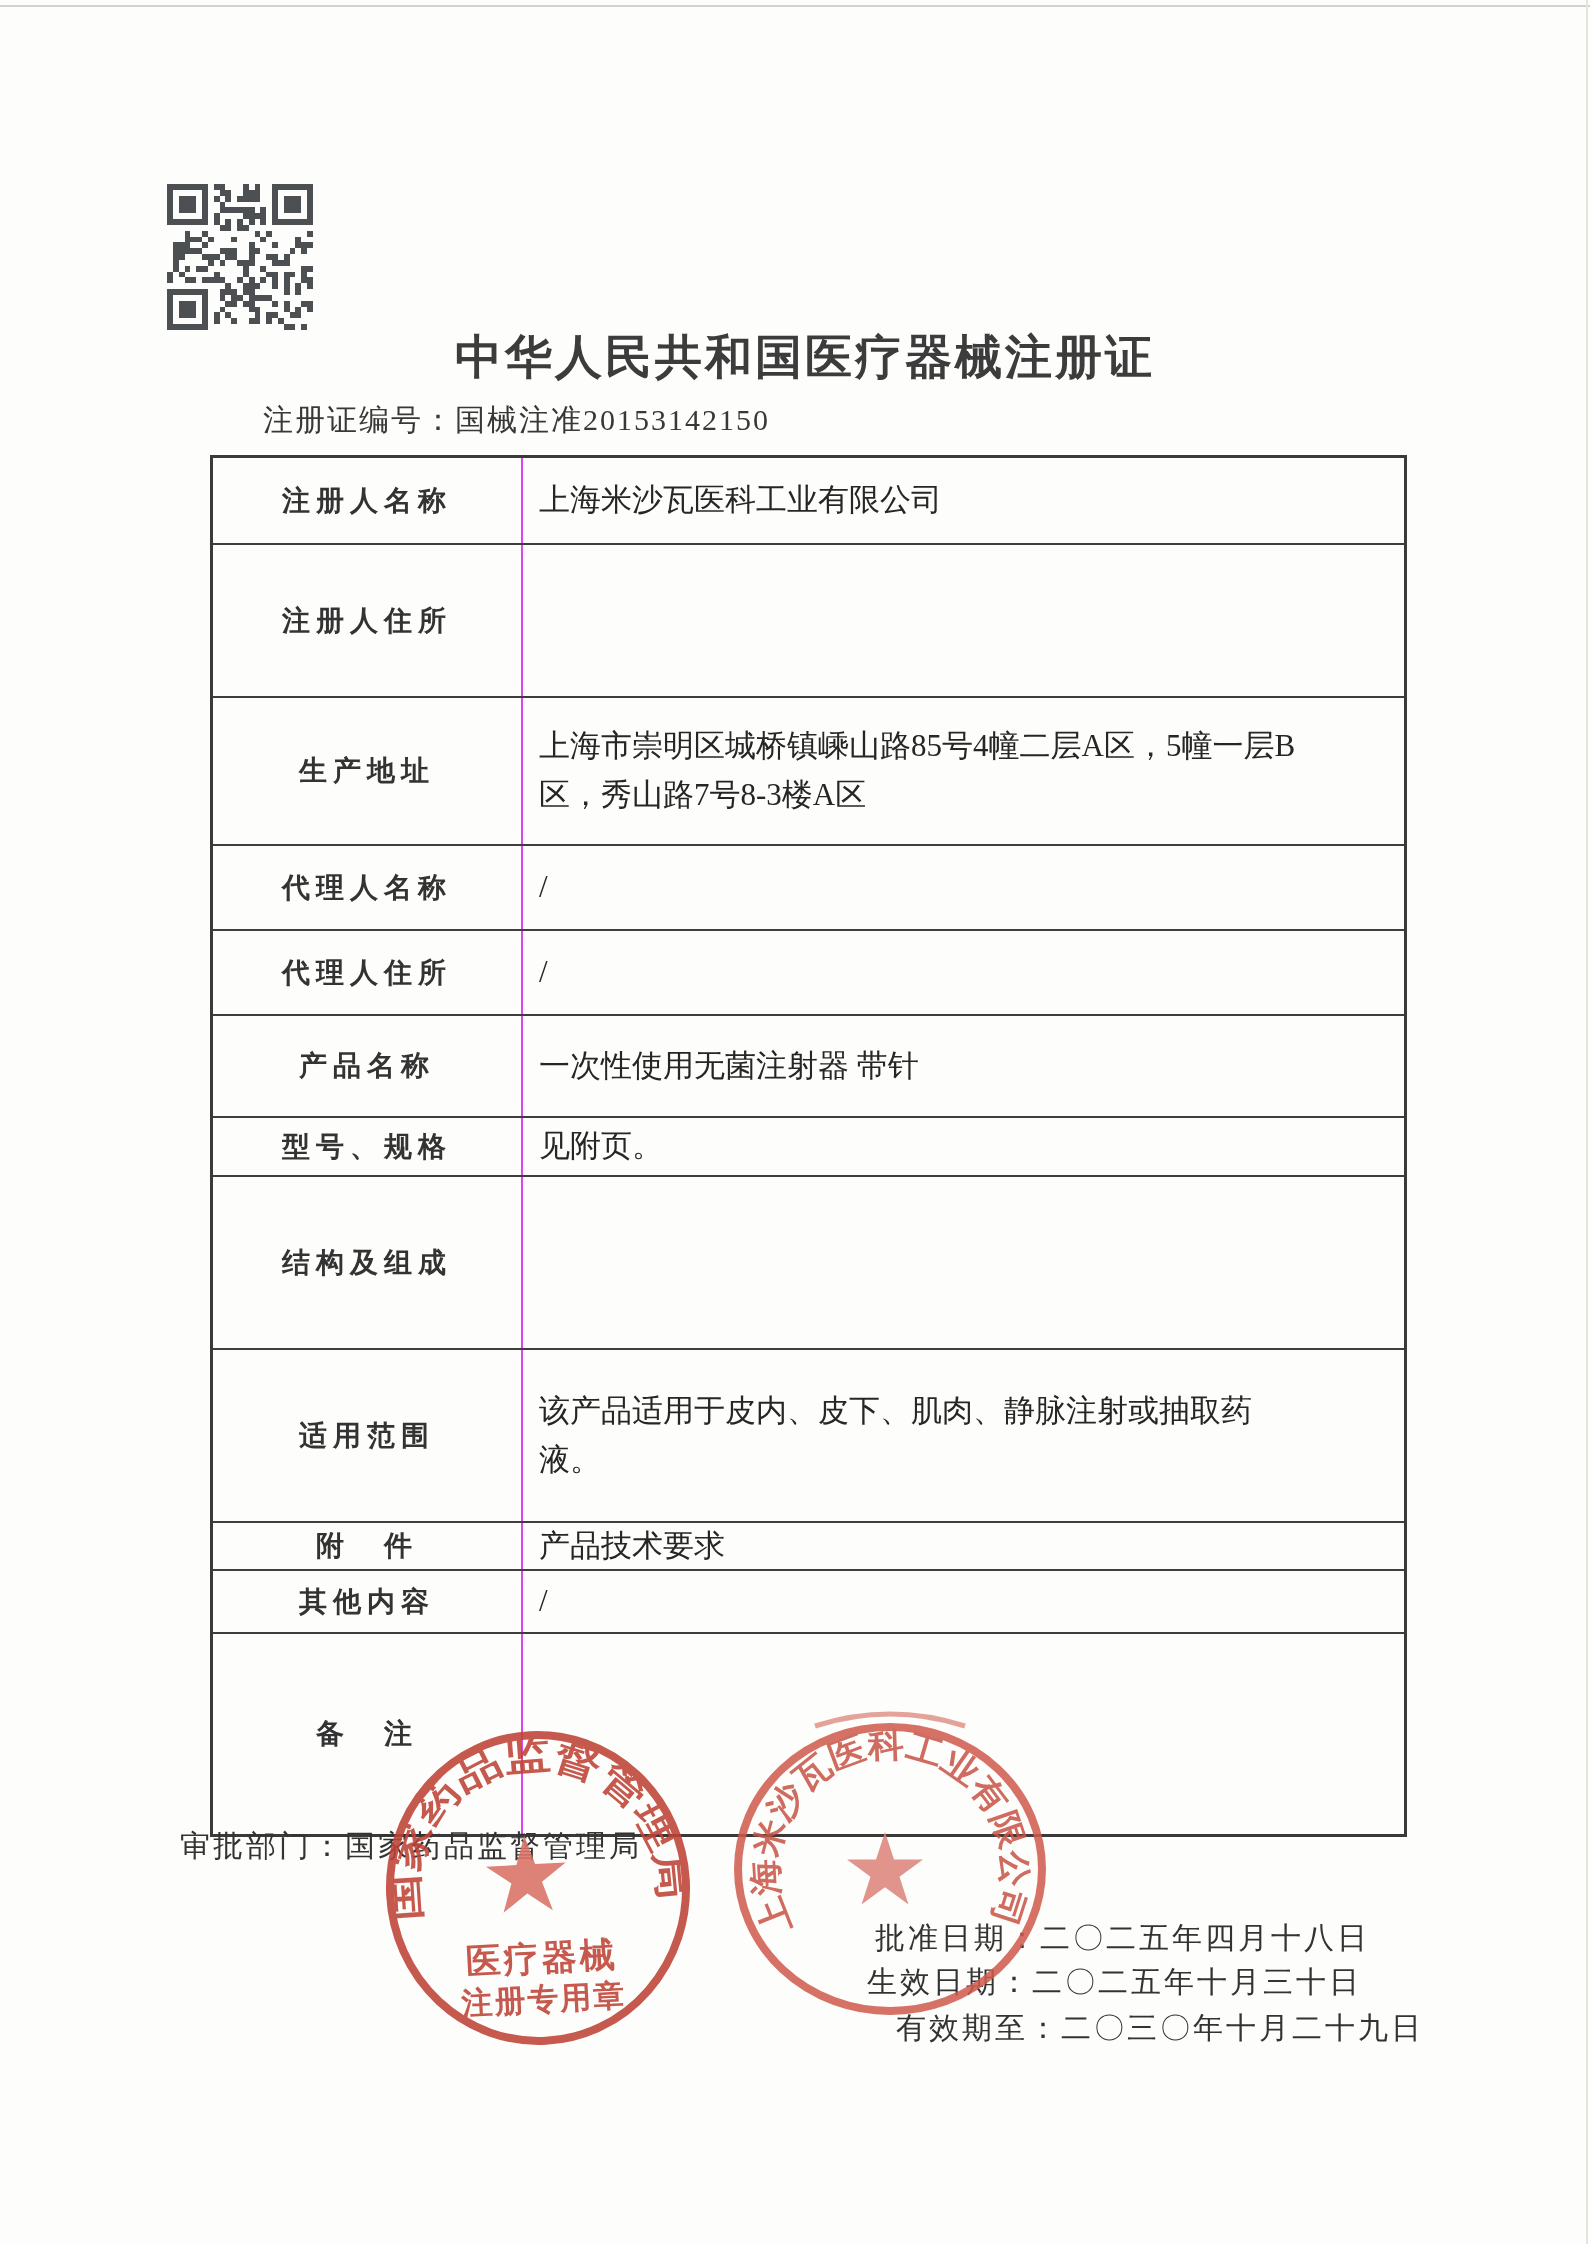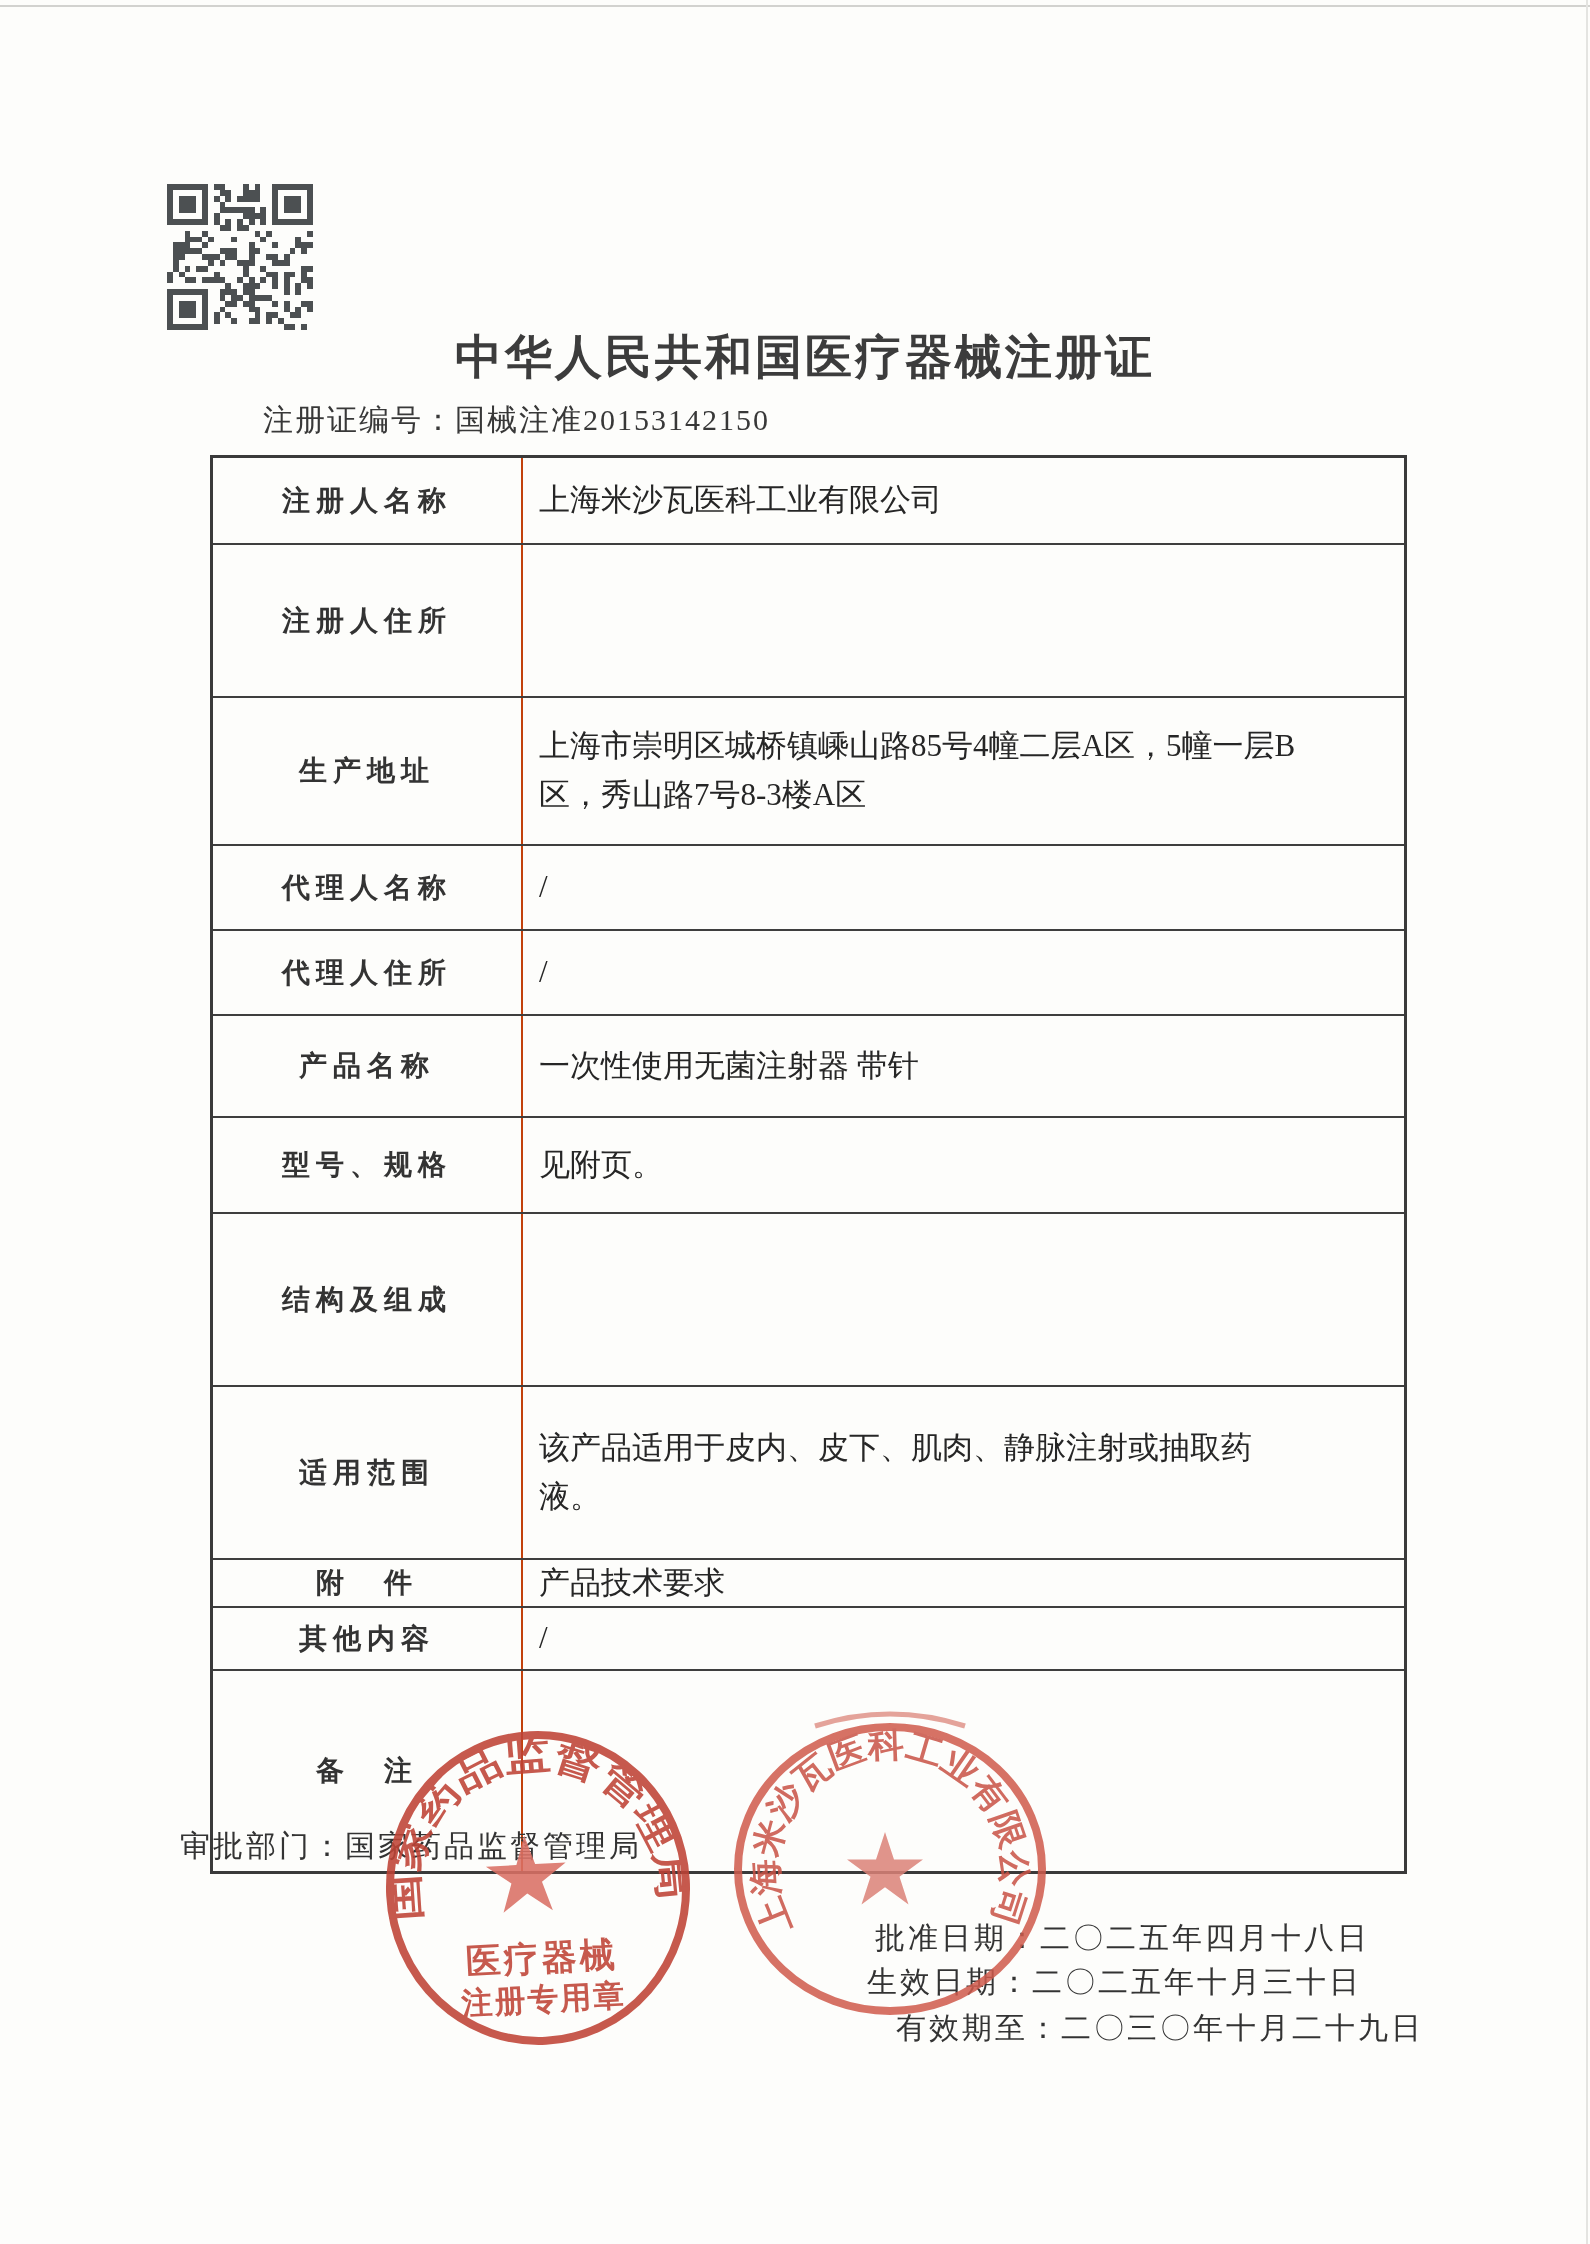--- a/index.html
+++ b/index.html
@@ -31,21 +31,21 @@
     left:210px;top:455px;width:1197px;
     border:3px solid #3a3a3a;
     box-sizing:border-box;
     background:transparent;
     z-index:1;
   }
   .trow{display:flex;border-top:2px solid #3e3e3e;box-sizing:border-box;}
   .trow:first-child{border-top:none;}
   .tlabel{
     width:310px;flex:0 0 310px;
-    border-right:2px solid #c2410c;
+    border-right:2px solid #d946ef;
     display:flex;align-items:center;justify-content:center;
     font-family:Liberation Mono, monospace;
     font-weight:bold;font-size:28px;letter-spacing:6px;
     color:#333;box-sizing:border-box;
     text-align:center;
   }
   .tvalue{
     flex:1 1 auto;
     display:flex;align-items:center;
     padding:6px 14px 6px 16px;
@@ -278,21 +278,21 @@
       <div class="tvalue">/</div>
     </div>
     <div class="trow" style="height:85px">
       <div class="tlabel">代理人住所</div>
       <div class="tvalue">/</div>
     </div>
     <div class="trow" style="height:102px">
       <div class="tlabel">产品名称</div>
       <div class="tvalue">一次性使用无菌注射器 带针</div>
     </div>
-    <div class="trow" style="height:96px">
+    <div class="trow" style="height:59px">
       <div class="tlabel">型号、规格</div>
       <div class="tvalue">见附页。</div>
     </div>
     <div class="trow" style="height:173px">
       <div class="tlabel">结构及组成</div>
     </div>
     <div class="trow" style="height:173px">
       <div class="tlabel">适用范围</div>
       <div class="tvalue">该产品适用于皮内、皮下、肌肉、静脉注射或抽取药
 液。</div>

